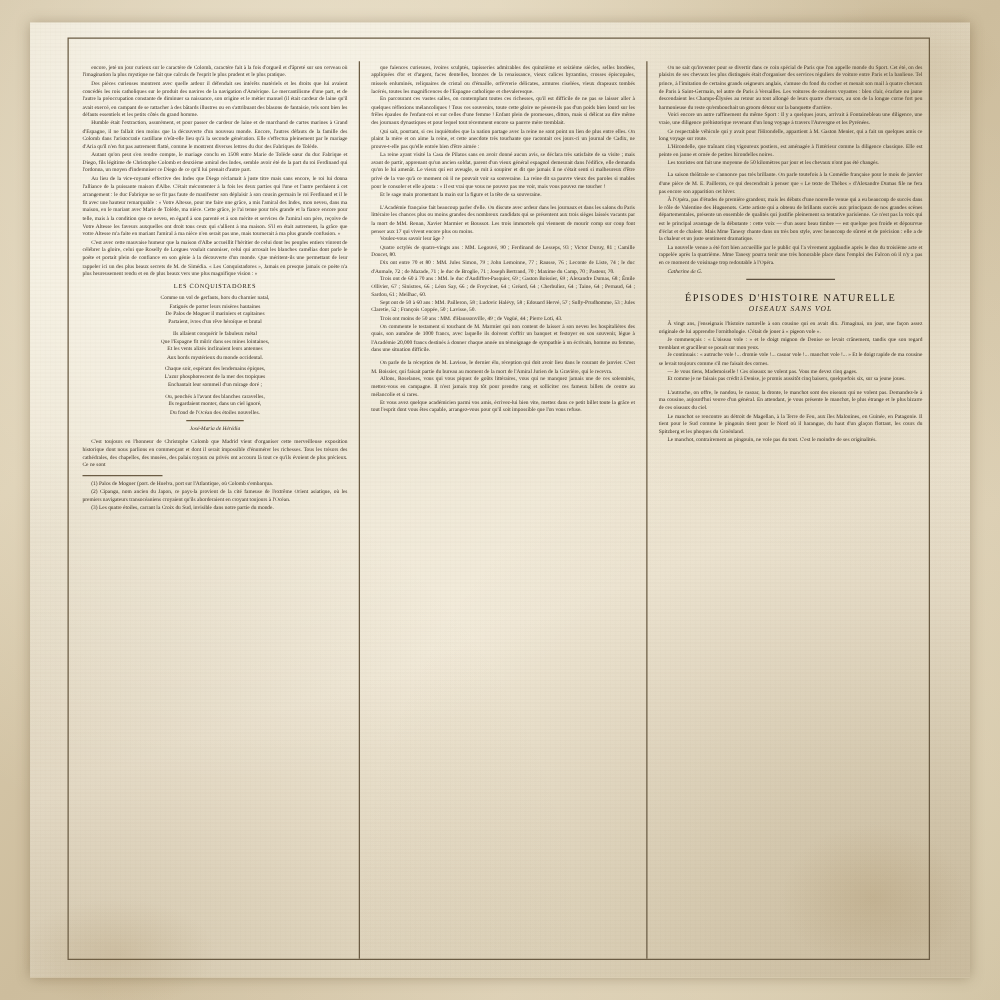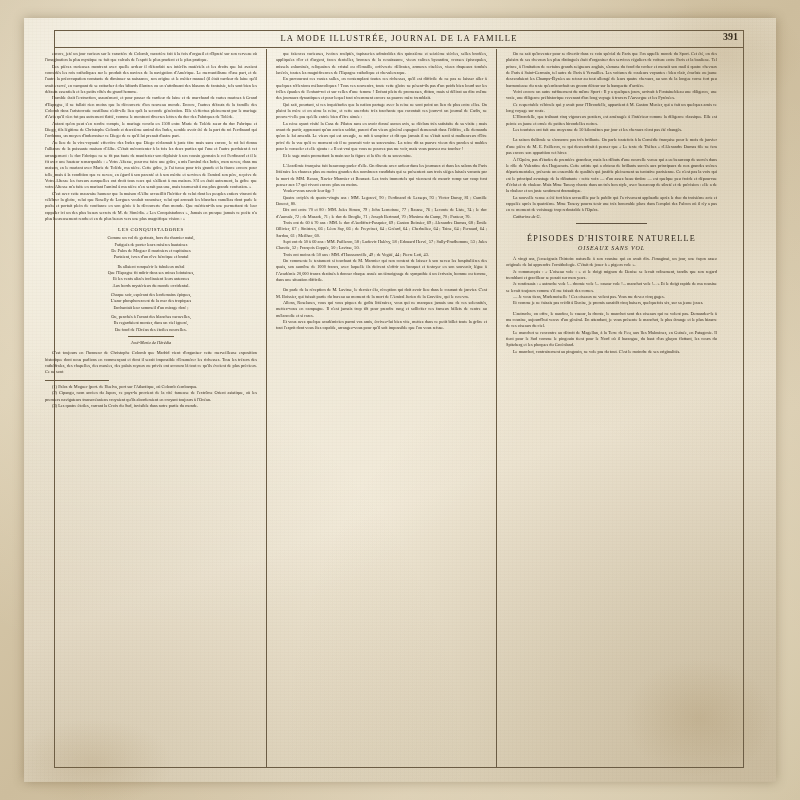--- a/index.html
+++ b/index.html
@@ -76,21 +76,21 @@
   .folio {
     position: absolute;
     right: 6px;
     top: 1px;
     font-size: 10px;
     font-weight: bold;
     color: #2c2419;
   }
   .columns {
     position: absolute;
-    left: 12px;
+    left: 33px;
     top: 31px;
     width: 690px;
     height: 718px;
     display: flex;
     box-sizing: border-box;
   }
   .col {
     width: 33.333%;
     box-sizing: border-box;
     padding: 2px 9px 2px 9px;
@@ -186,24 +186,20 @@
   }
 </style>
 </head>
 <body>
 
 <div id="page">
   <div id="sheet">
 
     <div class="frame"></div>
 
-    <div class="header">
-      <div class="header-title">La Mode Illustrée, Journal de la Famille</div>
-      <div class="folio">391</div>
-    </div>
 
     <div class="columns">
 
       <div class="col">
         <p>encore, jeté un jour curieux sur le caractère de Colomb, caractère fait à la fois d'orgueil et d'âpreté sur son cerveau où l'imagination la plus mystique ne fait que calculs de l'esprit le plus prudent et le plus pratique.</p>
         <p>Des pièces curieuses montrent avec quelle ardeur il défendait ses intérêts matériels et les droits que lui avaient concédés les rois catholiques sur le produit des navires de la navigation d'Amérique. Le mercantilisme d'une part, et de l'autre la préoccupation constante de diminuer sa naissance, son origine et le métier manuel (il était cardeur de laine qu'il avait exercé, en campant de se rattacher à des bâtards illustres ou en s'attribuant des blasons de fantaisie, tels sont bien les défauts essentiels et les petits côtés du grand homme.</p>
         <p>Humble était l'extraction, assurément, et pour passer de cardeur de laine et de marchand de cartes marines à Grand d'Espagne, il ne fallait rien moins que la découverte d'un nouveau monde. Encore, l'autres défauts de la famille des Colomb dans l'aristocratie castillane n'eût-elle lieu qu'à la seconde génération. Elle s'effectua pleinement par le mariage d'Aria qu'il n'en fut pas autrement flatté, comme le montrent diverses lettres du duc des Fabriques de Tolède.</p>
         <p>Autant qu'on peut s'en rendre compte, le mariage conclu en 1508 entre Marie de Tolède sœur du duc Fabrique et Diego, fils légitime de Christophe Colomb et deuxième amiral des Indes, semble avoir été de la part du roi Ferdinand qui l'ordonna, un moyen d'indemniser ce Diego de ce qu'il lui prenait d'autre part.</p>
         <p>Au lieu de la vice-royauté effective des Indes que Diego réclamait à juste titre mais sans encore, le roi lui donna l'alliance de la puissante maison d'Albe. C'était mécontenter à la fois les deux parties qui l'une et l'autre perdaient à cet arrangement : le duc Fabrique ne se fit pas faute de manifester son déplaisir à son cousin germain le roi Ferdinand et il le fit avec une hauteur remarquable : « Votre Altesse, pour me faire une grâce, a mis l'amiral des Indes, mon neveu, dans ma maison, en le mariant avec Marie de Tolède, ma nièce. Cette grâce, je l'ai tenue pour très grande et la fiance encore pour telle, mais à la condition que ce neveu, en égard à son parenté et à son mérite et services de l'amiral son père, reçoive de Votre Altesse les faveurs auxquelles ont droit tous ceux qui s'allient à ma maison. S'il en était autrement, la grâce que votre Altesse m'a faite en mariant l'amiral à ma nièce n'en serait pas une, mais tournerait à ma plus grande confusion. »</p>
         <p>C'est avec cette mauvaise humeur que la maison d'Albe accueillit l'héritier de celui dont les peuples entiers vinrent de célébrer la gloire, celui que Roselly de Lorgues voulait canoniser, celui qui arrosait les blanches camélias dont parle le poète et portait plein de confiance en son génie à la découverte d'un monde. Que méritent-ils une permettant de leur rappeler ici un des plus beaux secrets de M. de Simédia. « Les Conquistadores », Jamais en presque jamais ce poète n'a plus heureusement rendu et en de plus beaux vers une plus magnifique vision : »</p>

